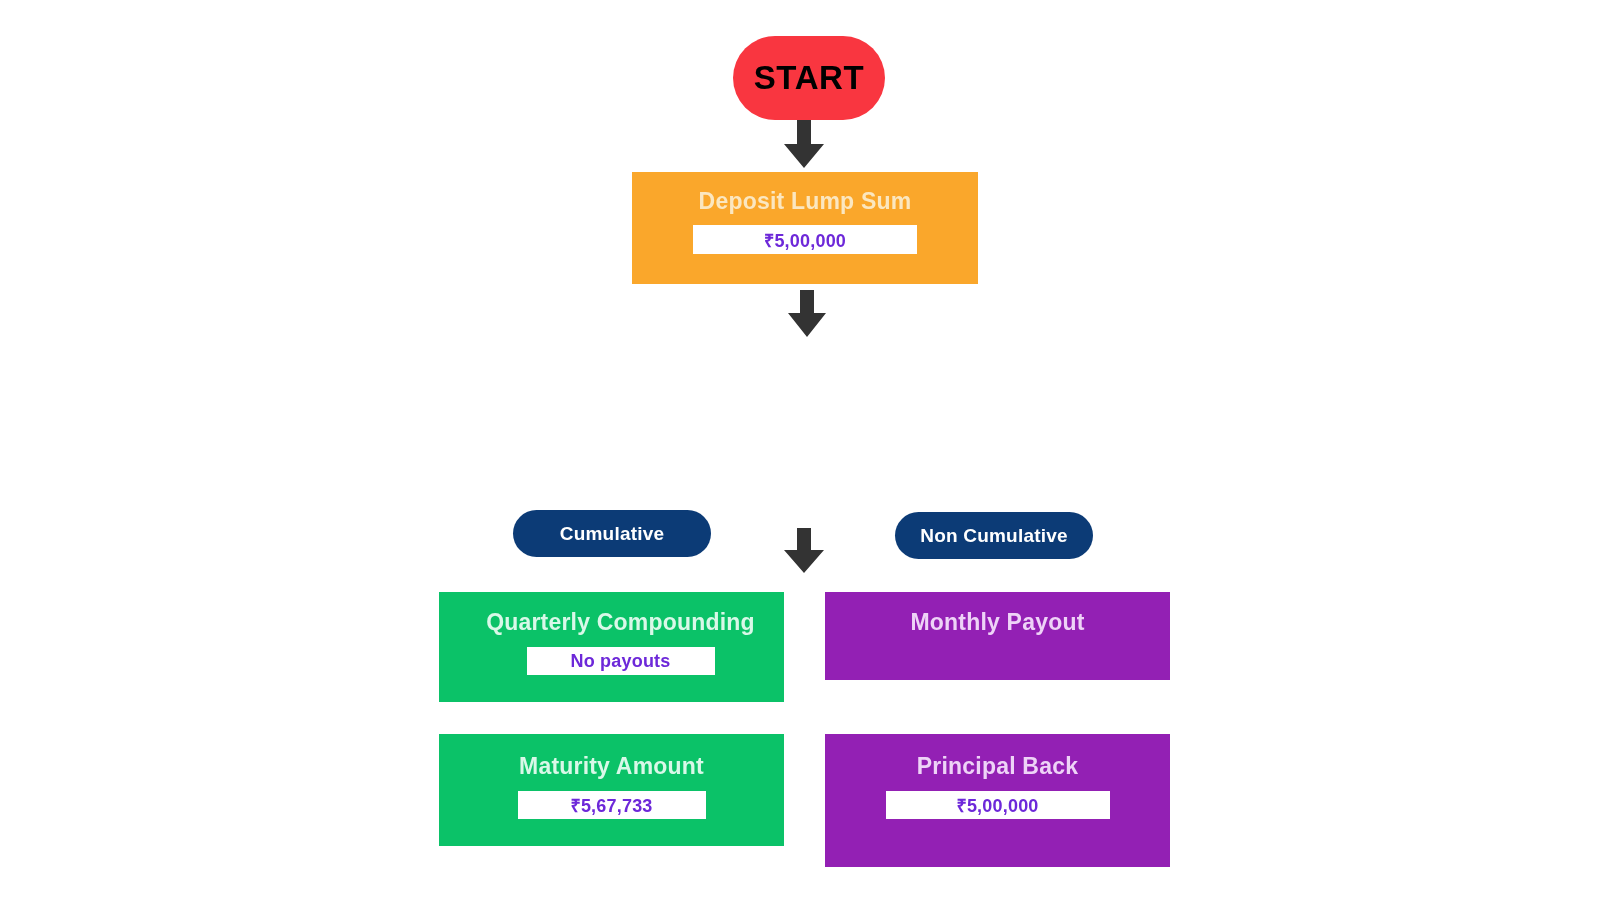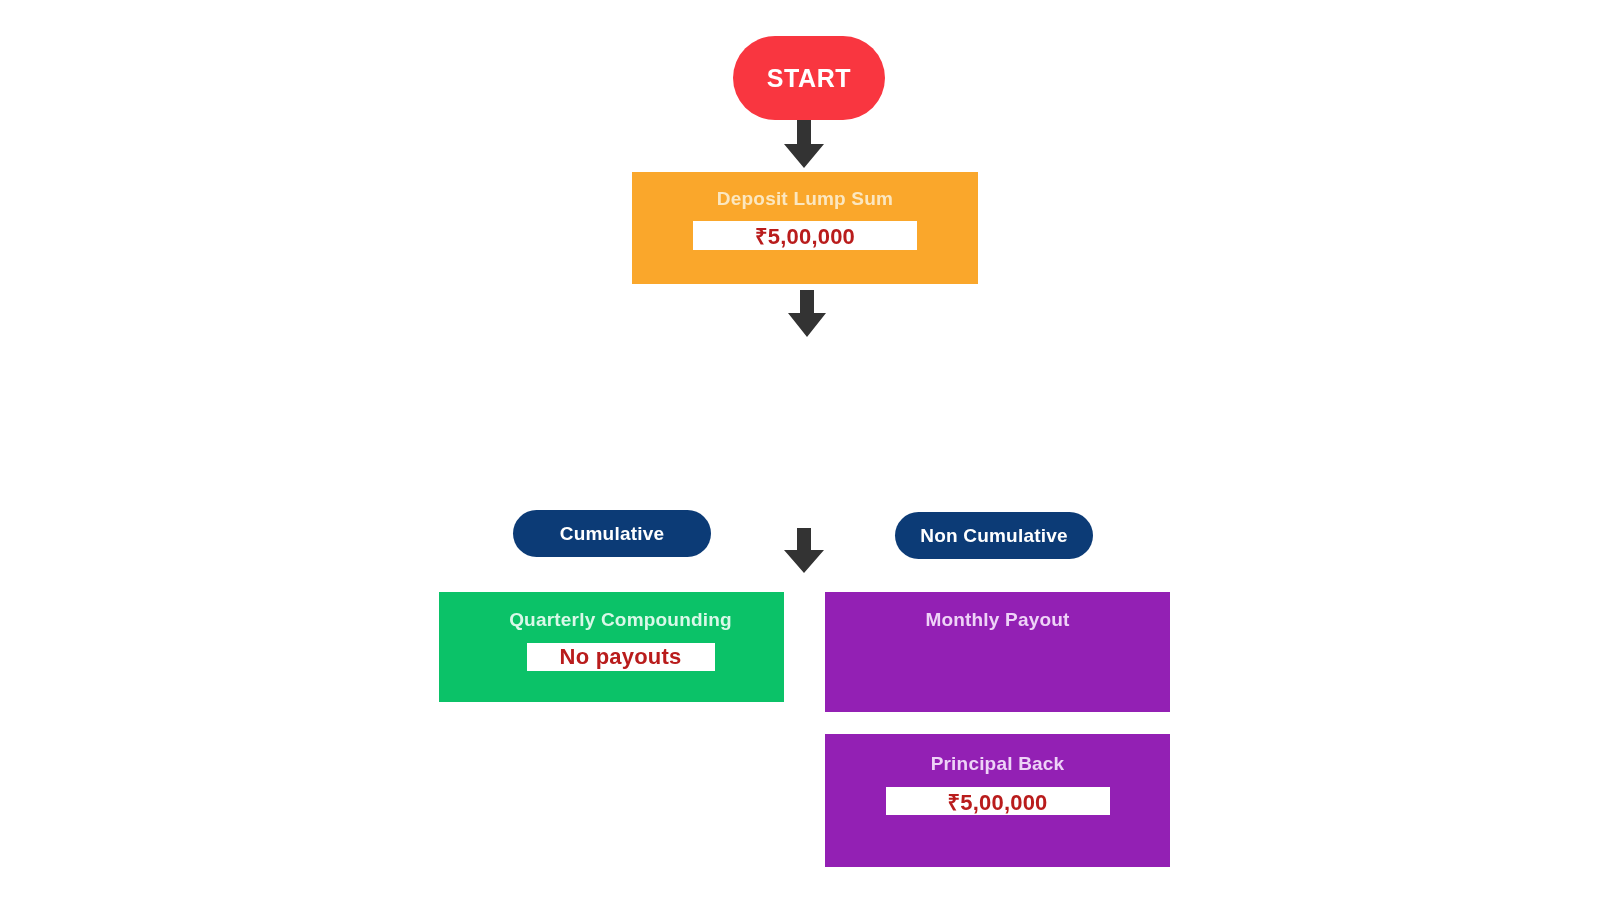--- a/index.html
+++ b/index.html
@@ -34,48 +34,48 @@
     top: 36px;
     width: 152px;
     height: 84px;
     background: #f93640;
     border-radius: 42px;
     display: flex;
     align-items: center;
     justify-content: center;
   }
   .start-label {
-    color: #ffffff;
-    font-size: 25px;
+    color: #000000;
+    font-size: 33px;
     font-weight: bold;
     letter-spacing: 0.6px;
   }
 
   
   .proc-box {
     display: flex;
     flex-direction: column;
     align-items: center;
     justify-content: flex-start;
   }
   .proc-title {
-    font-size: 19px;
+    font-size: 23px;
     font-weight: bold;
     letter-spacing: 0.2px;
     text-align: right;
     line-height: 1.1;
   }
   .value-chip {
     background: #ffffff;
     display: flex;
     align-items: center;
     justify-content: center;
-    font-size: 22px;
-    font-weight: bold;
-    color: #b91c1c;
+    font-size: 18px;
+    font-weight: bold;
+    color: #6d28d9;
     letter-spacing: 0.2px;
   }
 
   
   .deposit-box {
     left: 632px;
     top: 172px;
     width: 346px;
     height: 112px;
     background: #faa72b;
@@ -146,21 +146,21 @@
     width: 198px;
   }
 
   
   .green-box { background: #0bc268; }
   .purple-box { background: #9320b4; }
   .green-box .proc-title { color: #d9f8e8; }
   .purple-box .proc-title { color: #eed3f7; }
 
   .row1-left  { left: 439px; top: 592px; width: 345px; height: 110px; padding-top: 18px; padding-left: 18px; }
-  .row1-right { left: 825px; top: 592px; width: 345px; height: 120px; padding-top: 18px; }
+  .row1-right { left: 825px; top: 592px; width: 345px; height: 88px; padding-top: 18px; }
   .row2-left  { left: 439px; top: 734px; width: 345px; height: 112px; padding-top: 20px; }
   .row2-right { left: 825px; top: 734px; width: 345px; height: 133px; padding-top: 20px; }
 
   .row1-left .value-chip,
   .row2-left .value-chip  { margin-top: 12px; width: 188px; height: 28px; }
   .row1-right .value-chip,
   .row2-right .value-chip { margin-top: 12px; width: 224px; height: 28px; }
 
   
   .arrow {
@@ -215,19 +215,23 @@
 
   <div class="node proc-box green-box row1-left">
     <div class="proc-title">Quarterly Compounding</div>
     <div class="value-chip">No payouts</div>
   </div>
 
   <div class="node proc-box purple-box row1-right">
     <div class="proc-title">Monthly Payout</div>
   </div>
 
+  <div class="node proc-box green-box row2-left">
+    <div class="proc-title">Maturity Amount</div>
+    <div class="value-chip">₹5,67,733</div>
+  </div>
 
   <div class="node proc-box purple-box row2-right">
     <div class="proc-title">Principal Back</div>
     <div class="value-chip">₹5,00,000</div>
   </div>
 
 </div>
 
 </body></html>

